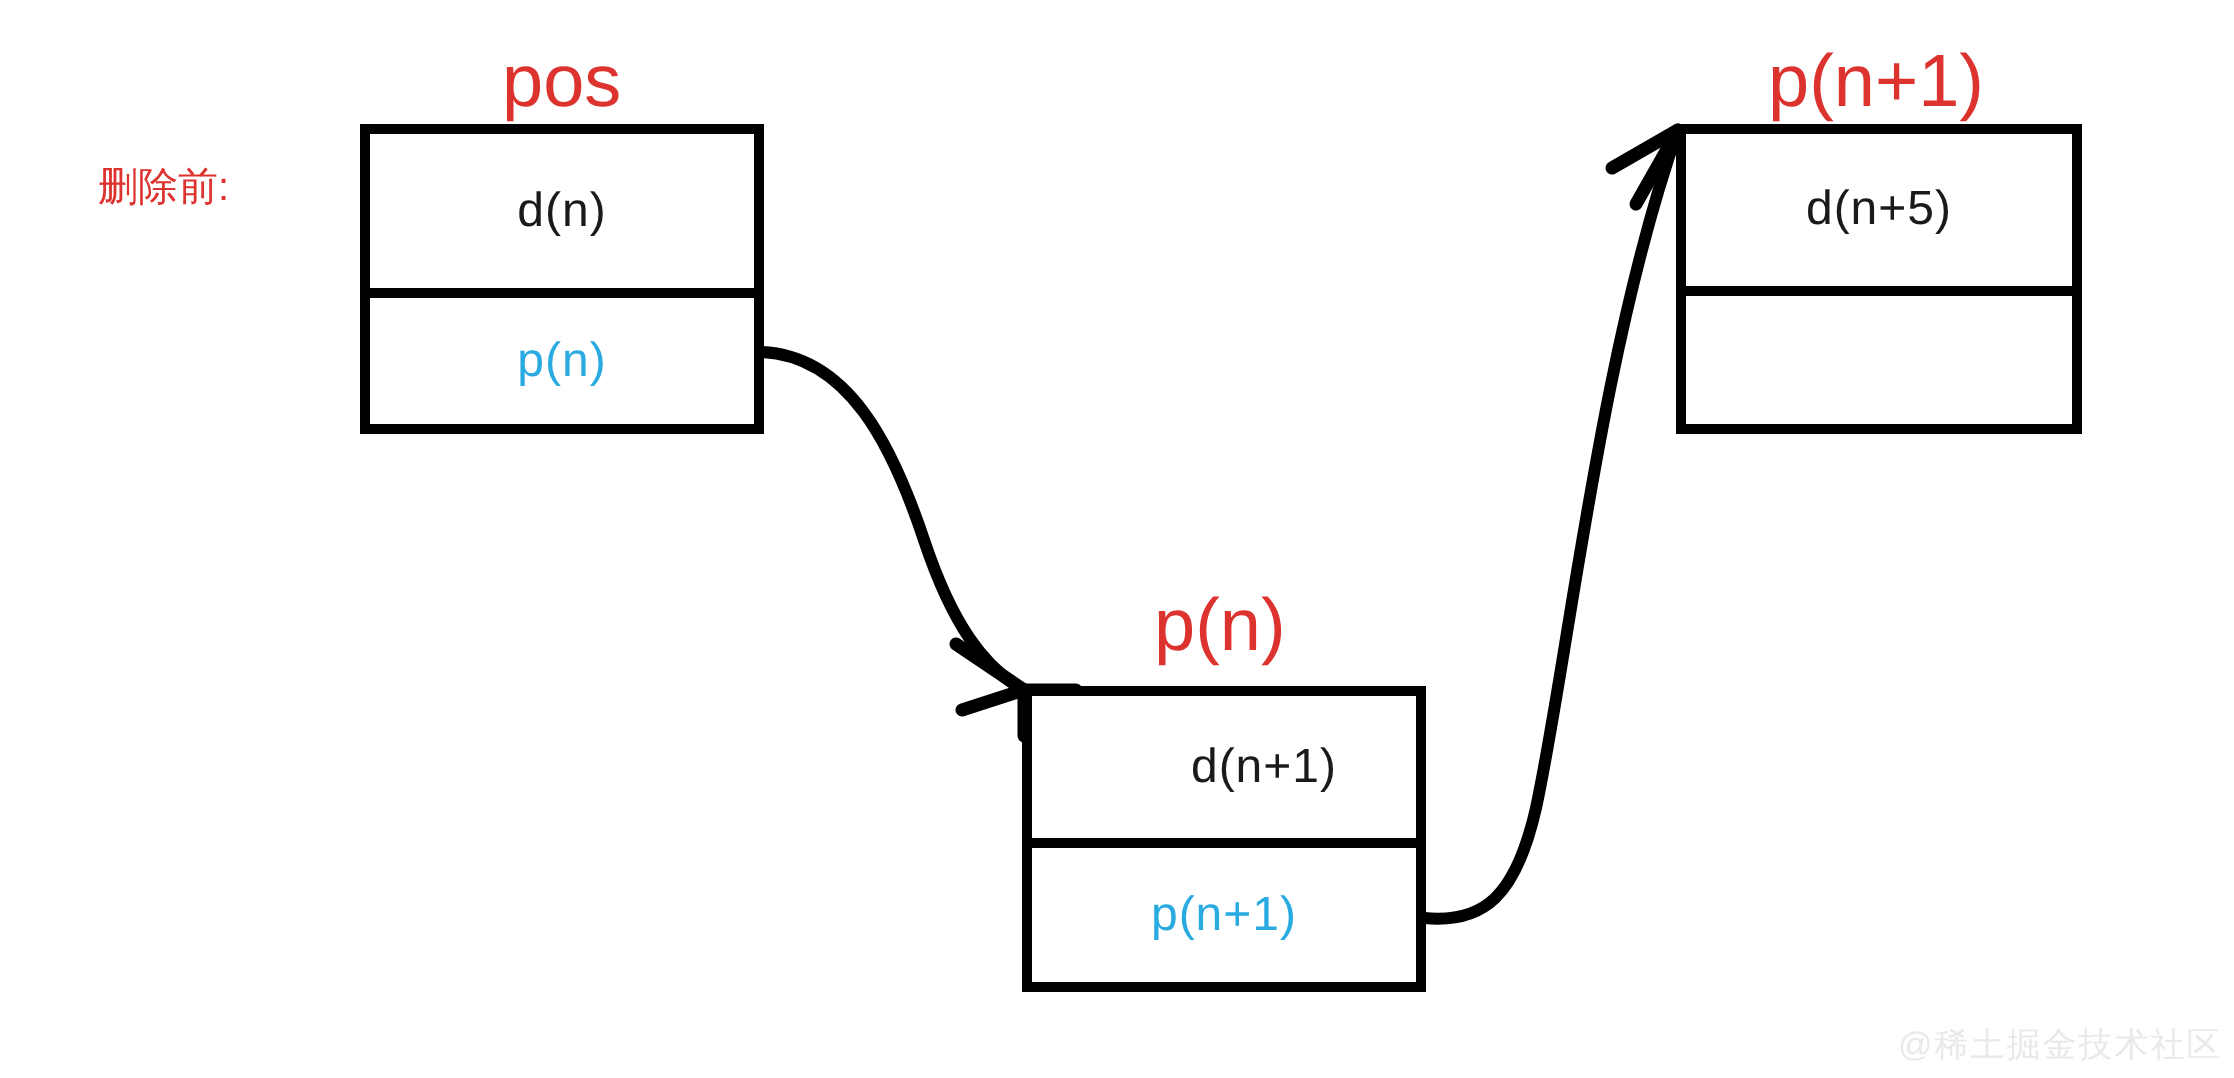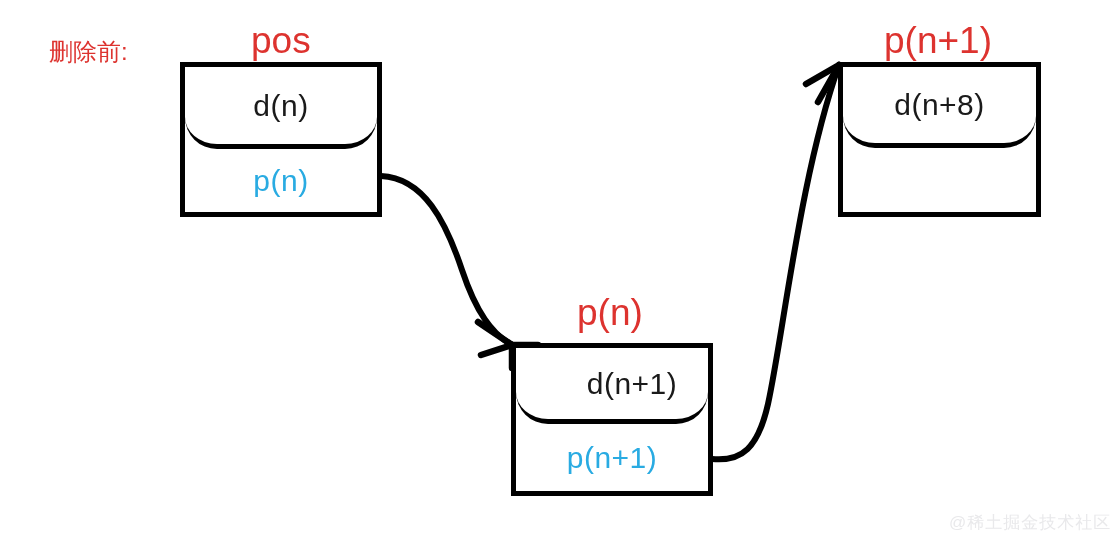--- a/index.html
+++ b/index.html
@@ -32,42 +32,42 @@
     background: #ffffff;
     display: flex;
     flex-direction: column;
   }
   .node-cell {
     box-sizing: border-box;
     flex: 1 1 auto;
     display: flex;
     align-items: center;
     justify-content: center;
-    font-size: 30px;
+    font-size: 24px;
     line-height: 1;
     letter-spacing: 0.5px;
-    border-radius: 32px;
   }
   .node-cell.data-cell {
     border-bottom: 5px solid #000000;
     color: #1a1a1a;
   }
   .node-cell.ptr-cell {
     color: #29abe2;
   }
   
   .label {
     position: absolute;
     font-size: 37px;
     line-height: 1;
     white-space: nowrap;
     color: #dd332f;
   }
   .label.caption {
-    font-size: 24px;
+    font-size: 20px;
+    margin-top: 44px;
   }
   .watermark {
     position: absolute;
     font-size: 17px;
     color: #e9e9eb;
     white-space: nowrap;
     letter-spacing: 1px;
   }
   
   .arrow-stroke {
@@ -115,19 +115,19 @@
   </div>
 
   <div class="label" style="left:577px; top:294px;">p(n)</div>
   <div class="node" style="left:511px; top:343px; width:202px; height:153px;">
     <div class="node-cell data-cell" style="height:76px; flex:0 0 76px;padding-left:40px;">d(n+1)</div>
     <div class="node-cell ptr-cell">p(n+1)</div>
   </div>
 
   <div class="label" style="left:884px; top:22px;">p(n+1)</div>
   <div class="node" style="left:838px; top:62px; width:203px; height:155px;">
-    <div class="node-cell data-cell" style="height:81px; flex:0 0 81px;">d(n+8)</div>
+    <div class="node-cell data-cell" style="height:81px; flex:0 0 81px;">d(n+5)</div>
     <div class="node-cell ptr-cell"></div>
   </div>
 
   <div class="watermark" style="left:949px; top:511px;">@稀土掘金技术社区</div>
 
 </div>
 
 </body></html>

